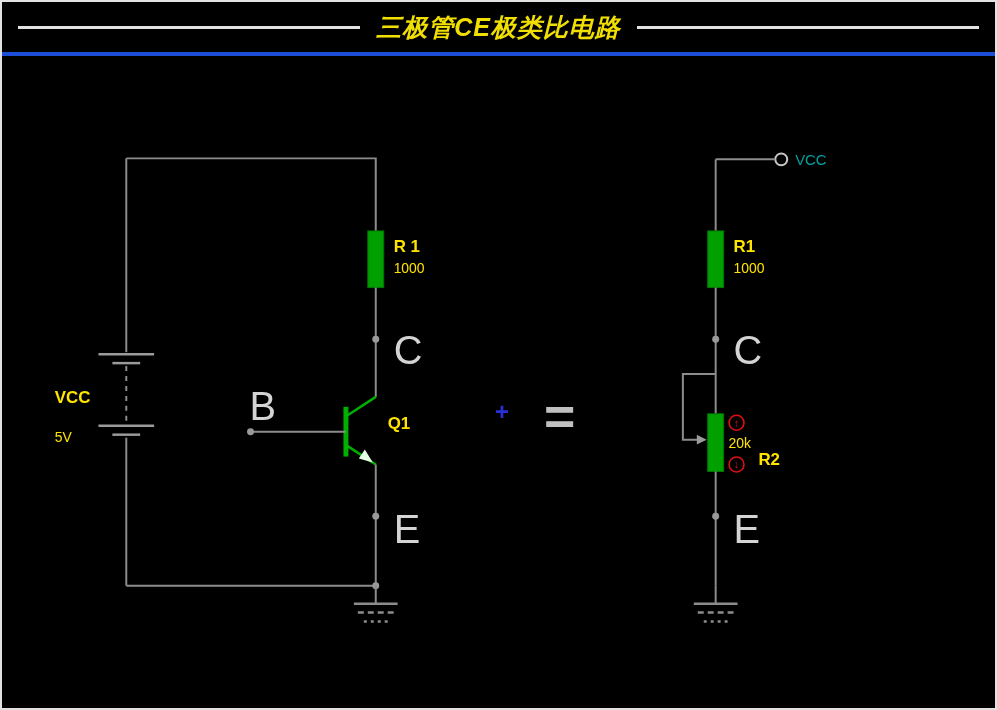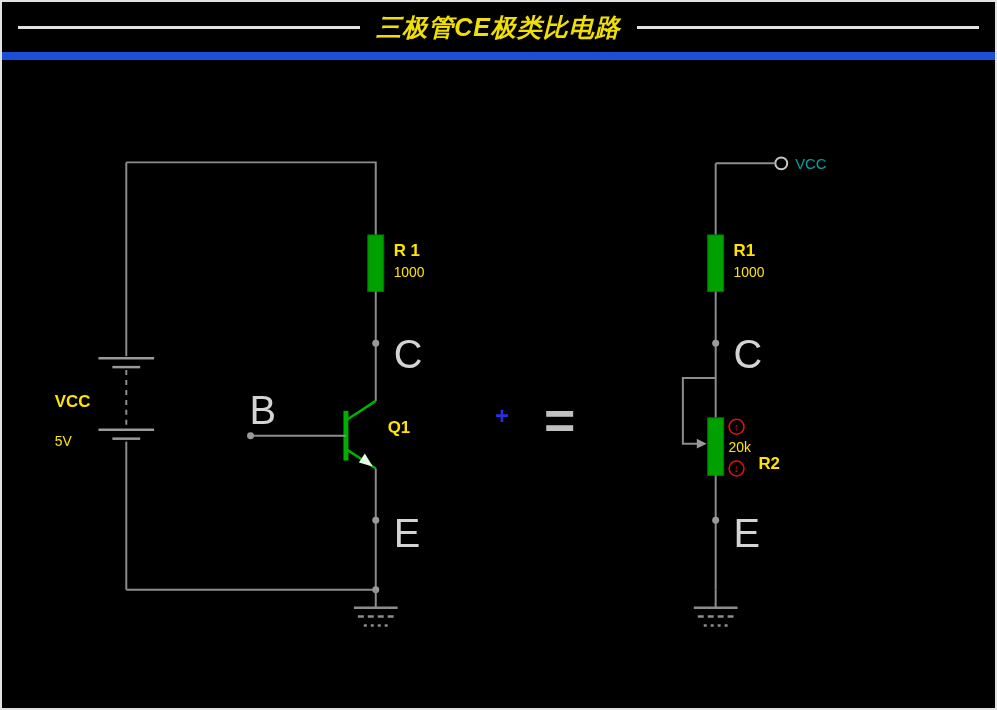--- a/index.html
+++ b/index.html
@@ -4,21 +4,21 @@
 <style>
   html,body{margin:0;padding:0;background:#000;}
   .frame{
     width:997px;height:710px;box-sizing:border-box;
     border:2px solid #e2e2e2;background:#000;
     font-family:"Liberation Sans","DejaVu Sans",sans-serif;
     position:relative;overflow:hidden;
   }
   .titlebar{
     height:50px;display:flex;align-items:center;
-    border-bottom:8px solid #1d4ed8;background:#000;
+    border-bottom:4px solid #1d4ed8;background:#000;
   }
   .tline{flex:1;height:3px;background:#e2e2e2;margin:0 16px;}
   .title{
     color:#f0df00;font-size:25px;font-weight:bold;font-style:italic;
     letter-spacing:1px;white-space:nowrap;
   }
   svg.canvas{display:block;width:993px;height:652px;background:#000;}
   svg text{font-family:"Liberation Sans","DejaVu Sans",sans-serif;}
   .wire{stroke:#8c8c8c;stroke-width:2;fill:none;}
   .wire-thin{stroke:#8c8c8c;stroke-width:2;fill:none;}

